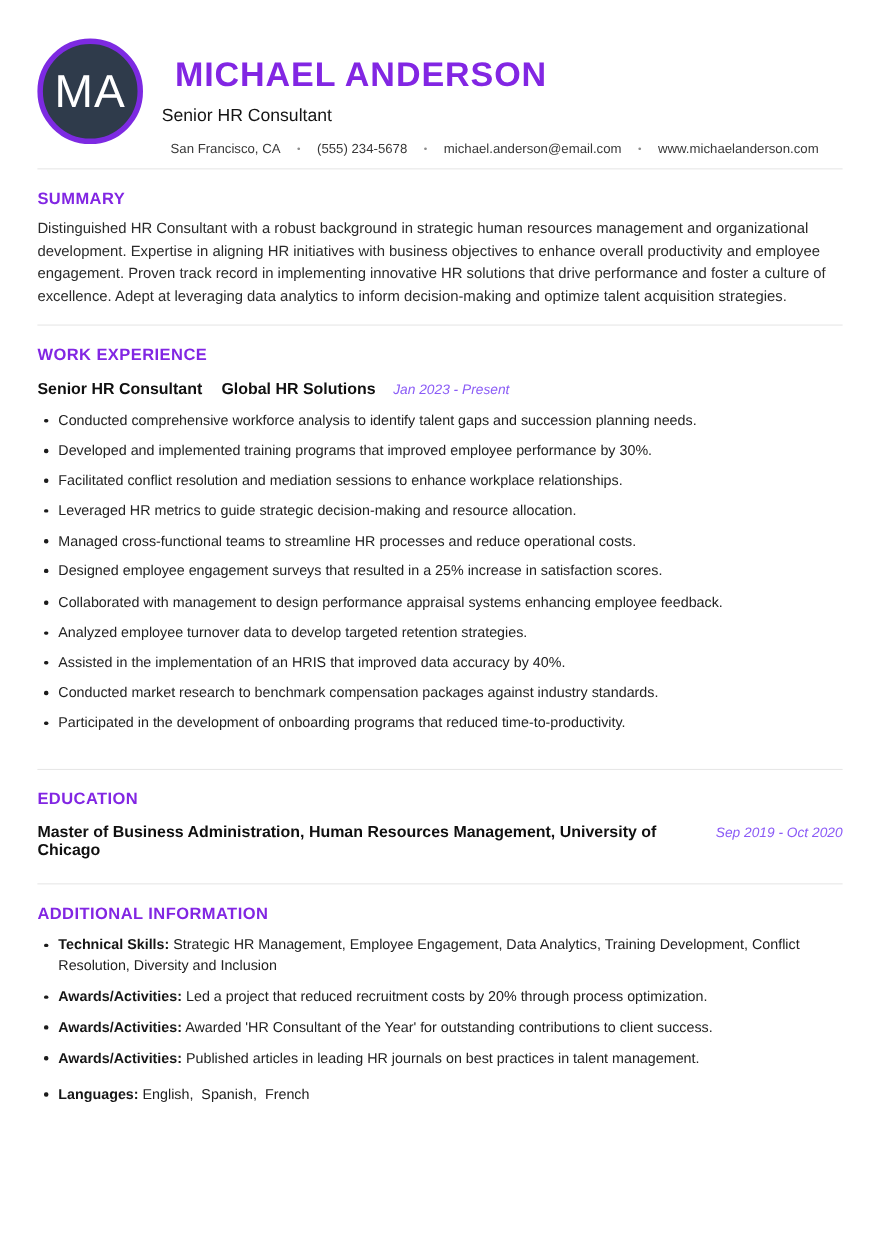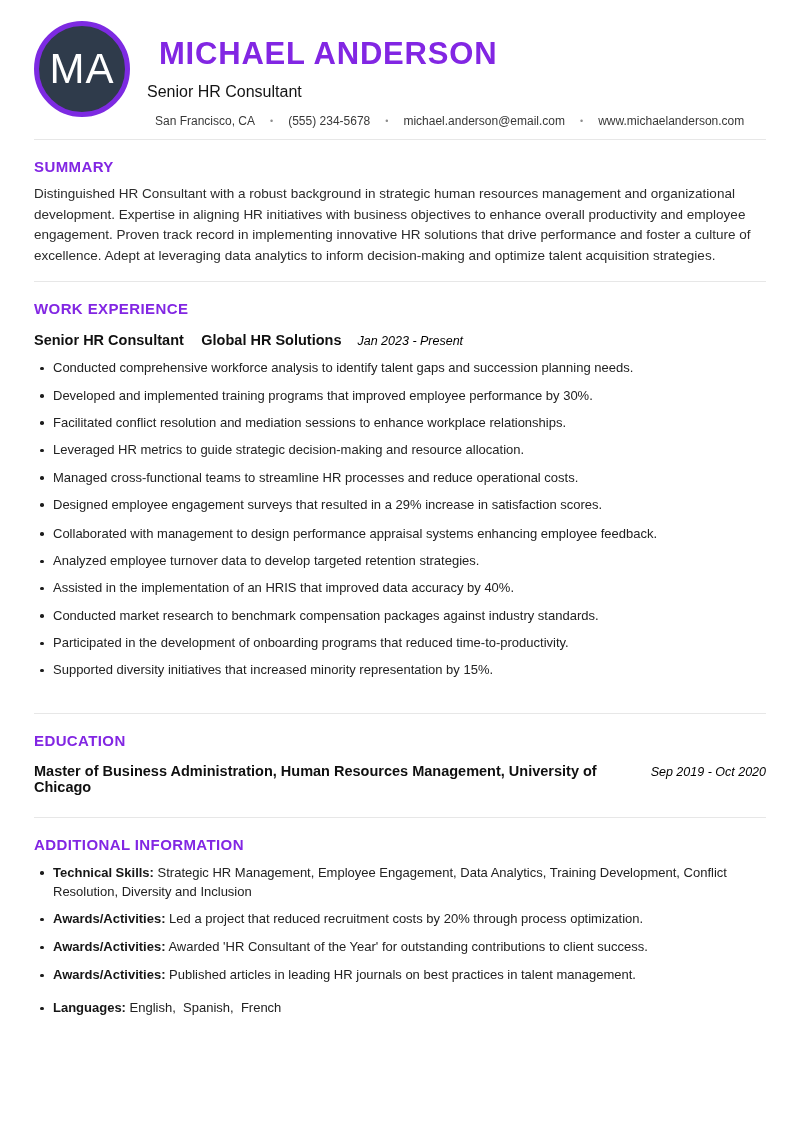--- a/index.html
+++ b/index.html
@@ -9,21 +9,21 @@
     --divider:#e7e7e7;
     --body-text:#262626;
   }
   *{ box-sizing:border-box; }
   html,body{ margin:0; padding:0; }
   body{
     width:800px; height:1130px; background:#ffffff;
     font-family:"Liberation Sans", sans-serif;
     color:var(--body-text);
   }
-  .page{ padding:21px 34px 0 34px; }
+  .page{ padding:35px 34px 0 34px; }
 
   
   .header{ display:flex; align-items:flex-start; margin-bottom:11px; }
   .avatar{
     width:96px; height:96px; border-radius:50%;
     background:var(--avatar-bg);
     border:5px solid var(--avatar-ring);
     display:flex; align-items:center; justify-content:center;
     flex:0 0 auto; margin-right:17px;
   }
@@ -54,21 +54,21 @@
   .section.work{ padding-bottom:24px; }
   .section.education{ padding-bottom:22px; }
 
   .entry-row{
     display:flex; align-items:baseline;
     margin-top:14px;
   }
   .role{ font-weight:700; font-size:14.5px; color:#101010; margin-right:13px; }
   .company{ font-weight:700; font-size:14.5px; color:#101010; }
   .dates{
-    font-style:italic; font-size:12.5px; color:#000000;
+    font-style:italic; font-size:12.5px; color:#8b5cf6;
     white-space:nowrap; margin-left:16px; flex:0 0 auto;
   }
 
   ul{ list-style:none; margin:10px 0 0 0; padding:0; }
   li{
     position:relative; padding-left:19px; margin-bottom:8.5px;
     font-size:13px; line-height:1.45; color:#222222;
   }
   li::before{
     content:""; position:absolute; left:6px; top:7.5px;
@@ -121,32 +121,31 @@
           <span class="company">Global HR Solutions</span>
         </div>
         <span class="dates">Jan 2023 - Present</span>
       </div>
       <ul>
         <li>Conducted comprehensive workforce analysis to identify talent gaps and succession planning needs.</li>
         <li>Developed and implemented training programs that improved employee performance by 30%.</li>
         <li>Facilitated conflict resolution and mediation sessions to enhance workplace relationships.</li>
         <li>Leveraged HR metrics to guide strategic decision-making and resource allocation.</li>
         <li>Managed cross-functional teams to streamline HR processes and reduce operational costs.</li>
-        <li>Designed employee engagement surveys that resulted in a 29% increase in satisfaction scores.</li>
+        <li>Designed employee engagement surveys that resulted in a 25% increase in satisfaction scores.</li>
       </ul>
     </div>
 
     <div class="job">
       <ul>
         <li>Collaborated with management to design performance appraisal systems enhancing employee feedback.</li>
         <li>Analyzed employee turnover data to develop targeted retention strategies.</li>
         <li>Assisted in the implementation of an HRIS that improved data accuracy by 40%.</li>
         <li>Conducted market research to benchmark compensation packages against industry standards.</li>
         <li>Participated in the development of onboarding programs that reduced time-to-productivity.</li>
-        <li>Supported diversity initiatives that increased minority representation by 15%.</li>
       </ul>
     </div>
   </section>
 
   <section class="section education">
     <h2>EDUCATION</h2>
     <div class="entry-row">
       <span class="degree">Master of Business Administration, Human Resources Management, University of Chicago</span>
       <span class="dates">Sep 2019 - Oct 2020</span>
     </div>

